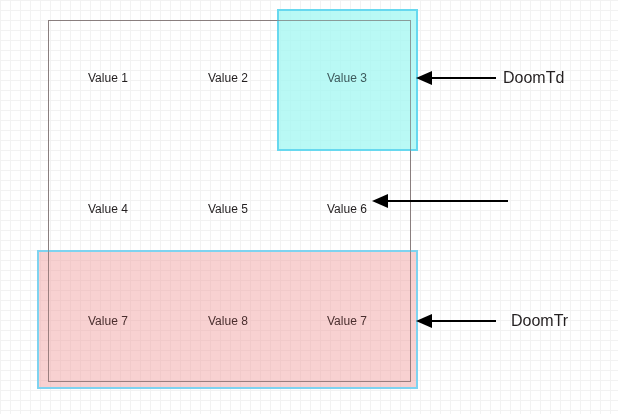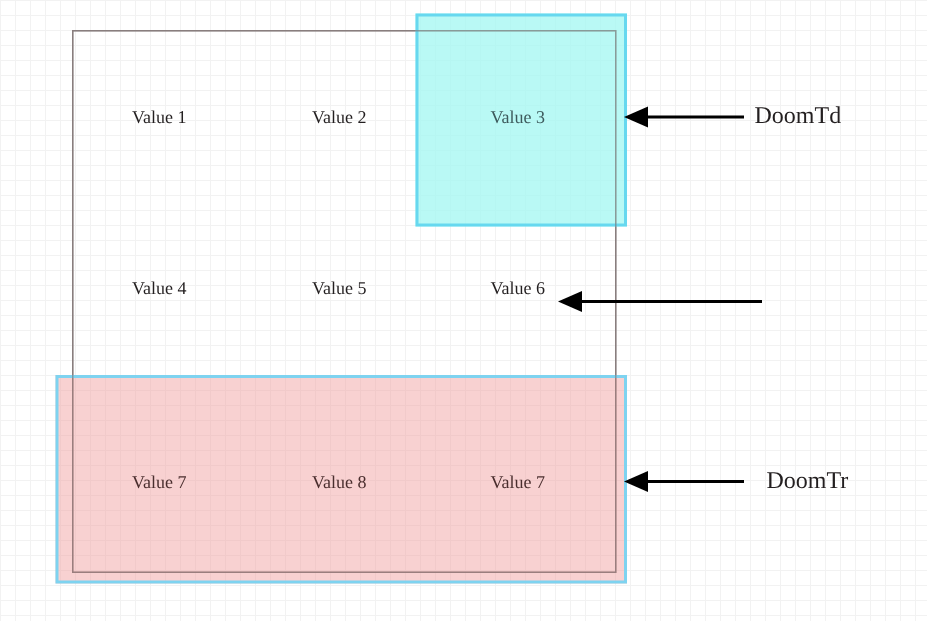--- a/index.html
+++ b/index.html
@@ -27,21 +27,20 @@
     background-size:
       10px 10px,
       10px 10px,
       50px 50px,
       50px 50px;
     background-position:
       0px 0px,
       0px 0px,
       0px 0px,
       0px 0px;
-    font-family: Liberation Serif, serif;
   }
 
   
   .table-outline {
     position: absolute;
     left: 48px;
     top: 20px;
     width: 363px;
     height: 362px;
     border: 1px solid #9e9e9e;
@@ -75,21 +74,21 @@
     font-size: 12px;
     color: #231f20;
     white-space: nowrap;
     line-height: 14px;
   }
   .cell-label.on-cyan { color: #3d5a5c; }
   .cell-label.on-pink { color: #4a2e2e; }
 
   
   .row-1 { top: 71px; }
-  .row-2 { top: 185px; }
+  .row-2 { top: 202px; }
   .row-3 { top: 314px; }
   
   .col-1 { left: 88px; }
   .col-2 { left: 208px; }
   .col-3 { left: 327px; }
 
   
   .annot-label {
     position: absolute;
     font-size: 16px;

